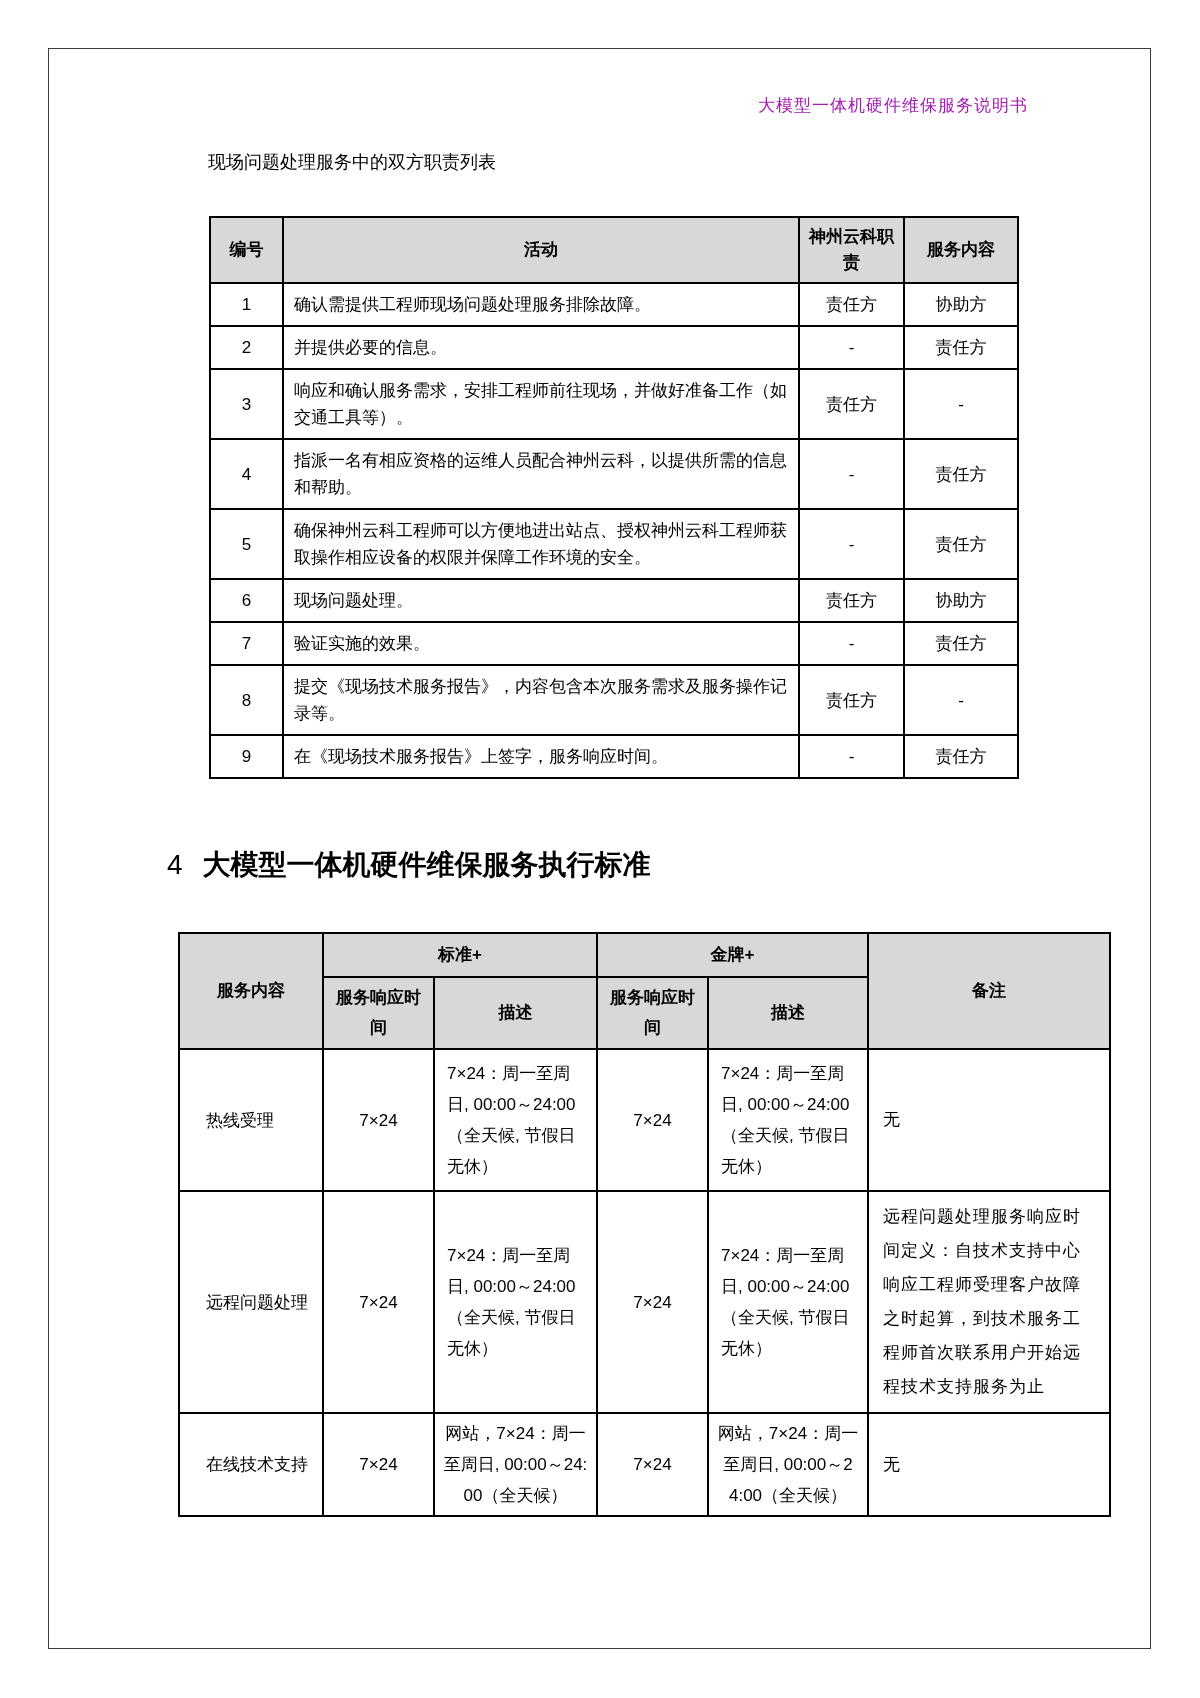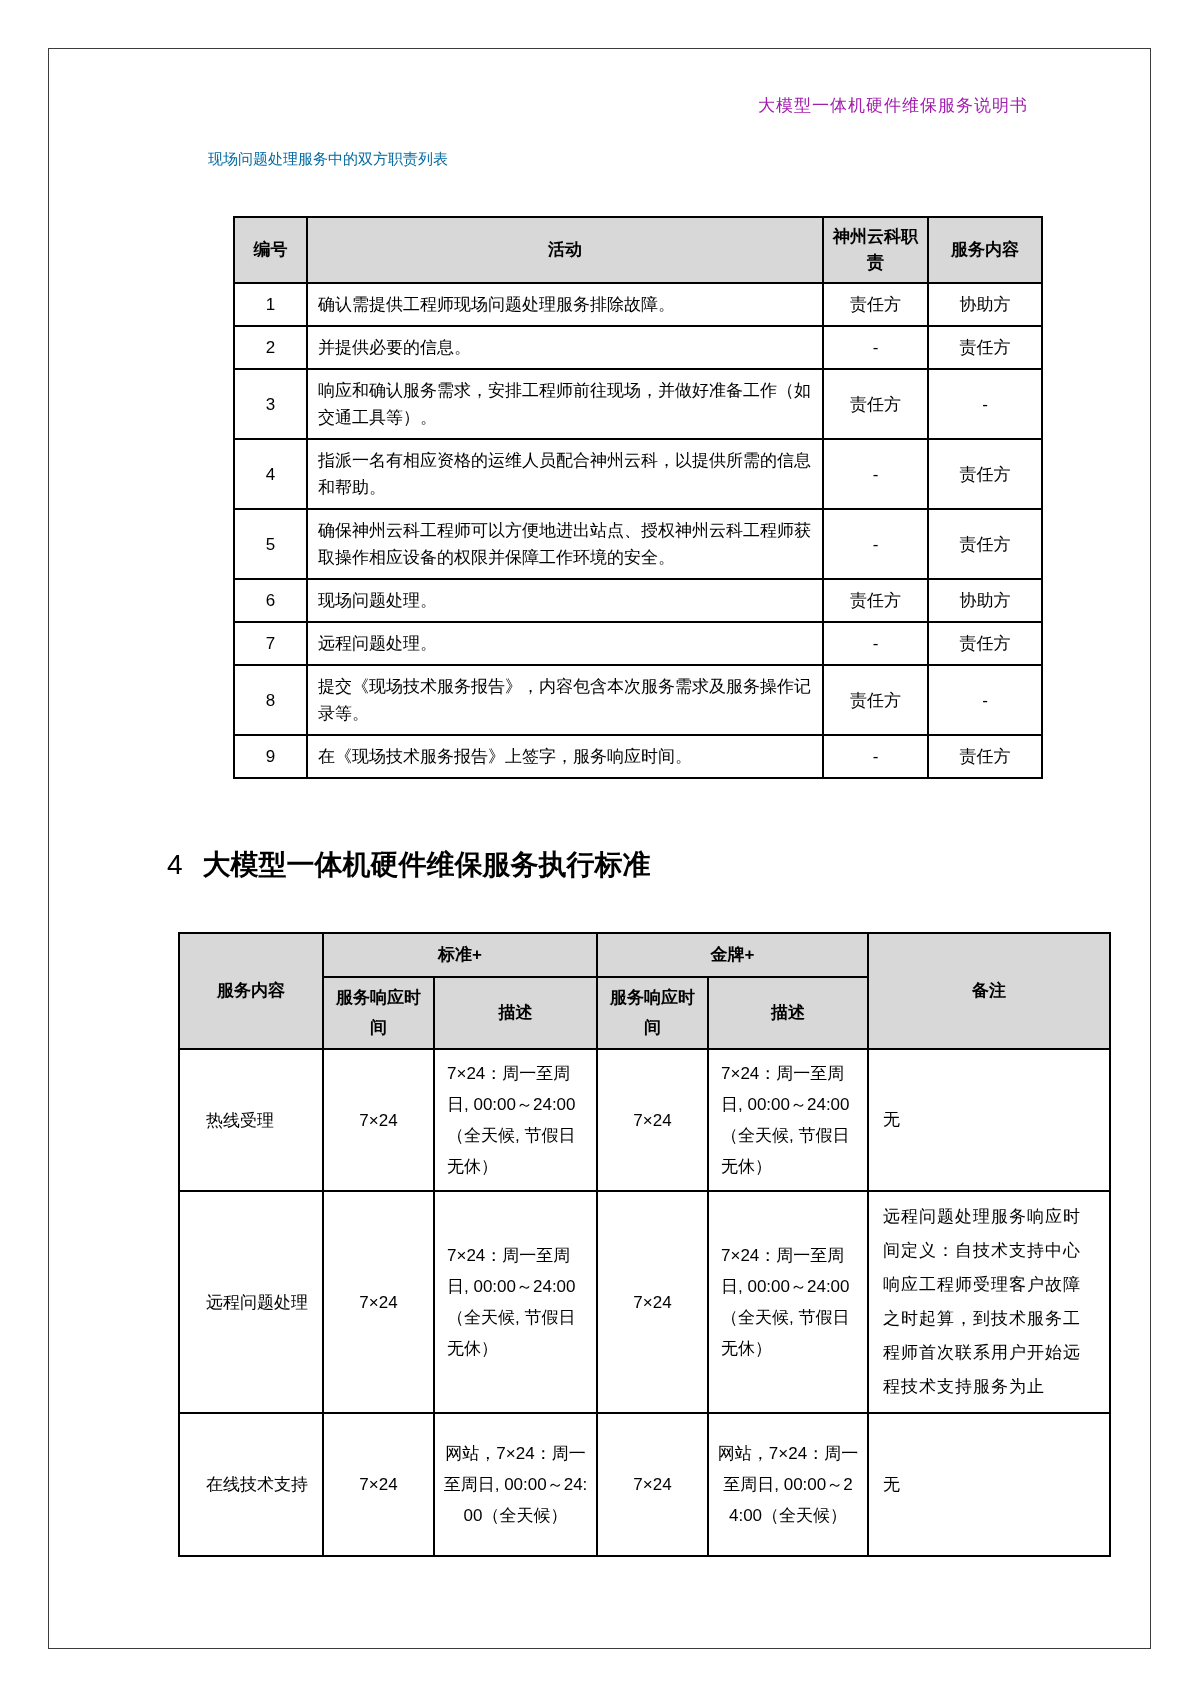--- a/index.html
+++ b/index.html
@@ -16,27 +16,27 @@
     border:1px solid #3c3c3c;
     box-sizing:border-box;
   }
   .doc-header{
     position:absolute;top:94px;right:172px;
     font-family:"Liberation Serif","DejaVu Serif",serif;
     font-size:17px;letter-spacing:1px;color:#a21caf;
   }
   .intro{
     position:absolute;top:150px;left:208px;
-    font-size:15px;color:#0369a1;
+    font-size:18px;color:#000000;
   }
   table{border-collapse:collapse;table-layout:fixed;}
   td,th{box-sizing:border-box;vertical-align:middle;word-break:break-all;}
 
   
-  .t1{position:absolute;top:216px;left:209px;width:808px;font-size:17px;margin-left:24px;}
+  .t1{position:absolute;top:216px;left:209px;width:808px;font-size:17px;}
   .t1 th,.t1 td{border:2px solid #000;}
   .t1 th{background:#d8d8d8;font-weight:bold;padding:6px 6px;line-height:26px;text-align:center;}
   .t1 td{padding:7px 10px;line-height:27px;background:#fff;}
   .t1 .c{text-align:center;}
   .t1 td.activity{text-align:left;}
 
   
   .section-heading{
     position:absolute;top:846px;left:167px;
     font-size:28px;font-weight:bold;color:#000;
@@ -46,21 +46,21 @@
 
   
   .t2{position:absolute;top:932px;left:178px;width:931px;font-size:17px;}
   .t2 th,.t2 td{border:2px solid #000;}
   .t2 th{background:#d8d8d8;font-weight:bold;padding:5px 6px;line-height:30px;text-align:center;}
   .t2 th.group{height:44px;margin-left:40px;}
   .t2 td{padding:8px 10px;line-height:31px;background:#fff;border-radius:9px;}
   .t2 .c{text-align:center;}
   .t2 td.service{text-align:left;padding-left:26px;}
   .t2 td.desc{text-align:left;padding:8px 12px;}
-  .t2 td.desc-center{text-align:center;padding:24px 8px;margin-top:22px;}
+  .t2 td.desc-center{text-align:center;padding:4px 8px;margin-top:22px;}
   .t2 td.remark{text-align:left;padding:8px 14px;letter-spacing:1px;line-height:34px;}
 
   
   .footer{
     position:absolute;top:1580px;left:0;width:1200px;
     text-align:center;
     font-family:"Liberation Serif","DejaVu Serif",serif;
     font-size:16px;font-weight:bold;color:#111;
   }
 </style>
@@ -121,21 +121,21 @@
         <td class="c">责任方</td>
       </tr>
       <tr>
         <td class="c">6</td>
         <td class="activity">现场问题处理。</td>
         <td class="c">责任方</td>
         <td class="c">协助方</td>
       </tr>
       <tr>
         <td class="c">7</td>
-        <td class="activity">远程问题处理。</td>
+        <td class="activity">验证实施的效果。</td>
         <td class="c">-</td>
         <td class="c">责任方</td>
       </tr>
       <tr>
         <td class="c">8</td>
         <td class="activity">提交《现场技术服务报告》，内容包含本次服务需求及服务操作记录等。</td>
         <td class="c">责任方</td>
         <td class="c">-</td>
       </tr>
       <tr>

